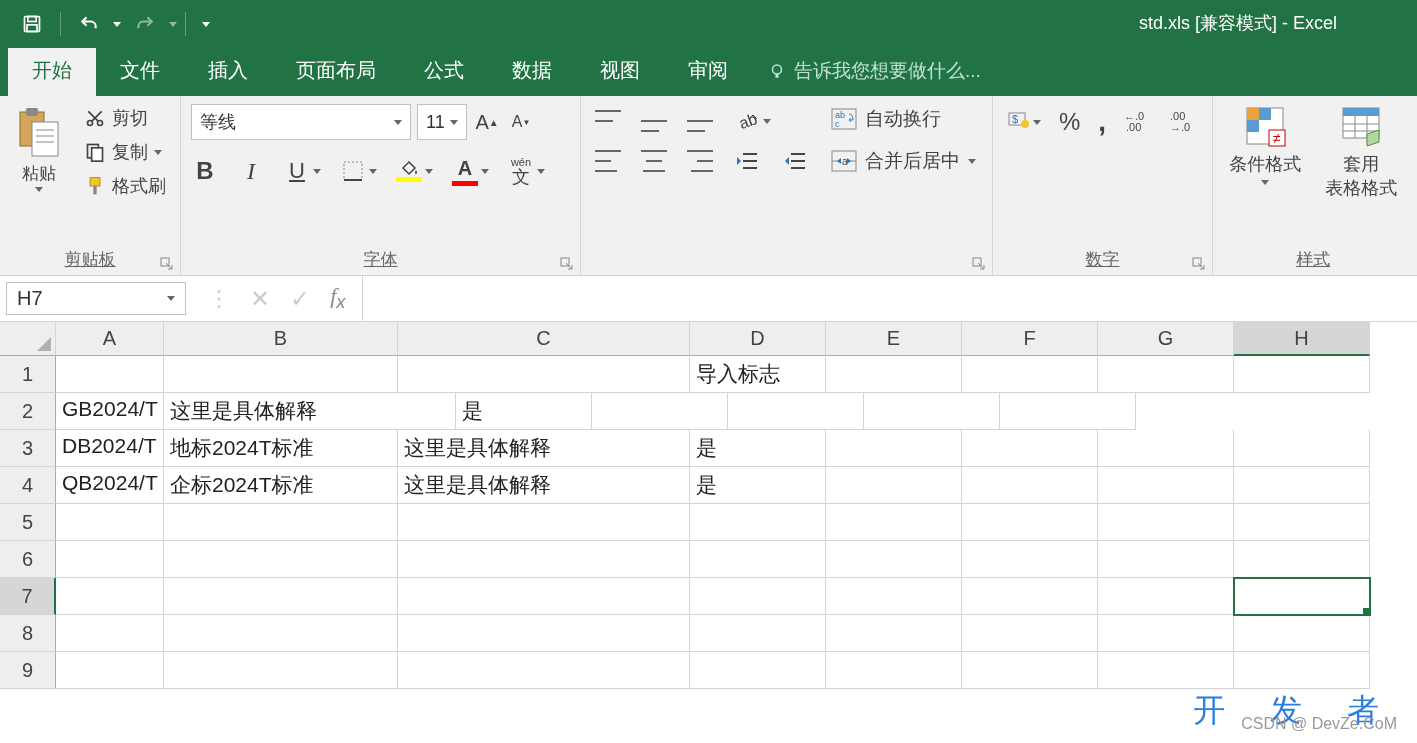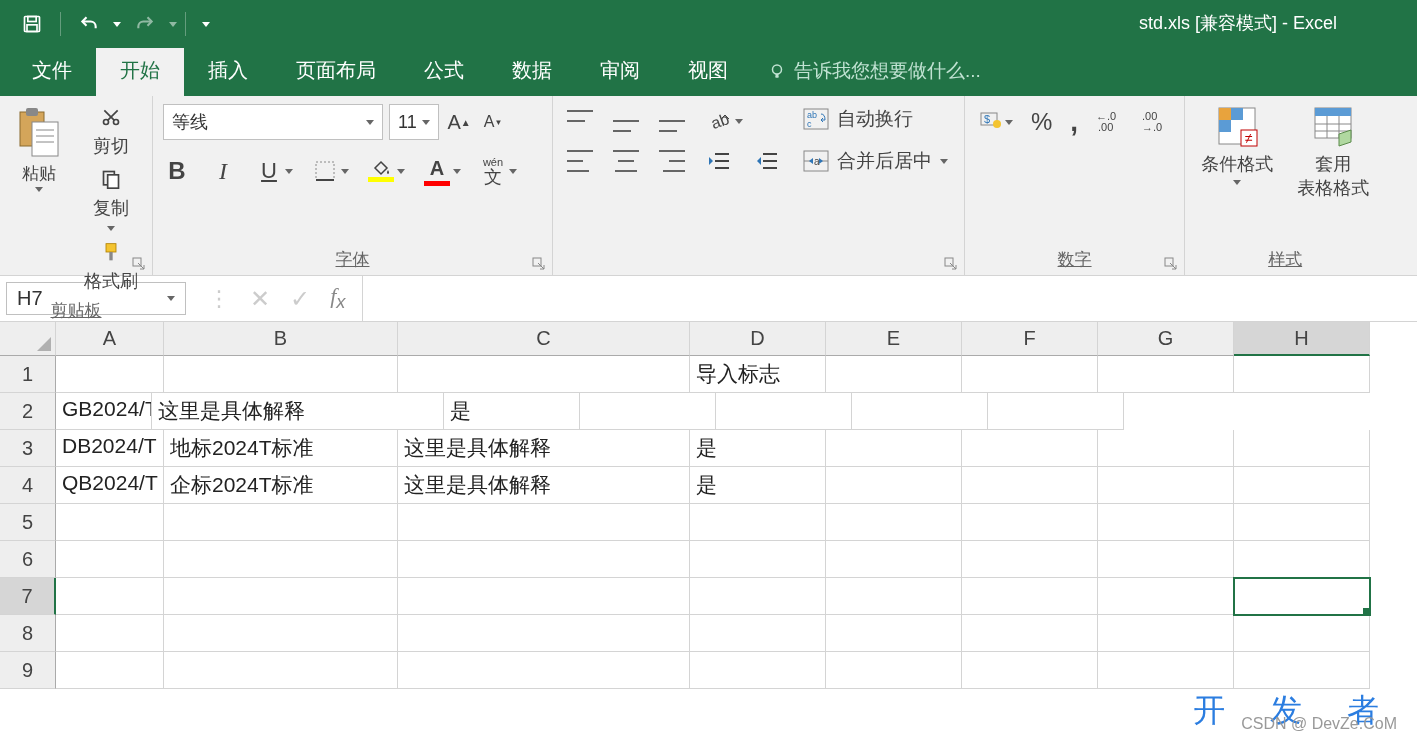--- a/index.html
+++ b/index.html
@@ -25,21 +25,21 @@
 .ribbon { background: #f1f1f1; height: 180px; display: flex; border-bottom: 1px solid #d4d4d4; }
 .group { border-right: 1px solid #d4d4d4; display: flex; flex-direction: column; padding: 4px 6px 2px; position: relative; }
 .group-body { flex: 1; display: flex; align-items: flex-start; gap: 4px; }
 .group-label { text-align: center; font-size: 17px; color: #666; padding: 4px 0 2px; position: relative; text-decoration: underline; }
 .group-launcher { position: absolute; right: 6px; bottom: 4px; width: 14px; height: 14px; }
 
 
 .big-btn { display: flex; flex-direction: column; align-items: center; justify-content: center; padding: 4px 8px; font-size: 17px; color: #444; gap: 2px; }
 .big-icon { width: 50px; height: 56px; display: flex; align-items: center; justify-content: center; }
 .vstack { display: flex; flex-direction: column; gap: 6px; padding: 4px 4px 0; }
-.small-btn { display: flex; align-items: center; gap: 6px; font-size: 18px; color: #444; white-space: nowrap; padding: 2px 4px; flex-direction: column; }
+.small-btn { display: flex; align-items: center; gap: 6px; font-size: 18px; color: #444; white-space: nowrap; padding: 2px 4px; }
 .small-icon { width: 22px; height: 22px; display: flex; align-items: center; justify-content: center; }
 
 
 .font-row1 { display: flex; align-items: center; gap: 6px; padding: 4px; }
 .font-select { border: 1px solid #c0c0c0; background: #fff; height: 36px; display: flex; align-items: center; padding: 0 8px; font-size: 18px; color: #333; }
 .font-name { width: 220px; justify-content: space-between; }
 .font-size { width: 50px; justify-content: space-between; }
 .font-row2 { display: flex; align-items: center; gap: 18px; padding: 8px 4px 0; }
 .fbtn { width: 28px; height: 30px; display: flex; align-items: center; justify-content: center; font-size: 22px; color: #444; }
 .fbtn.bold { font-weight: bold; font-size: 24px; }
@@ -119,28 +119,28 @@
         </svg>
     </div>
     <span class="caret sm" style="color:#fff;opacity:0.5"></span>
     <div class="qat-sep"></div>
     <span class="caret sm" style="color:#fff;margin-left:8px"></span>
   </div>
   <div class="title-center">std.xls  [兼容模式] - Excel</div>
 </div>
 
 <div class="tabs">
+  <div class="tab active">开始</div>
   <div class="tab">文件</div>
-  <div class="tab active">开始</div>
   <div class="tab">插入</div>
   <div class="tab">页面布局</div>
   <div class="tab">公式</div>
   <div class="tab">数据</div>
+  <div class="tab">视图</div>
   <div class="tab">审阅</div>
-  <div class="tab">视图</div>
   <div class="tell-me">
     <svg class="bulb" viewBox="0 0 24 24" fill="none" stroke="#c0e2d2" stroke-width="2">
         <circle cx="12" cy="10" r="6"></circle>
         <line x1="10" y1="20" x2="14" y2="20"></line>
         <line x1="11" y1="16" x2="11" y2="20"></line>
         <line x1="13" y1="16" x2="13" y2="20"></line>
       </svg>
     <span>告诉我您想要做什么...</span>
   </div>
 </div>
@@ -462,21 +462,21 @@
         <div class="cell" style="width: 234px;"></div>
         <div class="cell" style="width: 292px;"></div>
         <div class="cell" style="width: 136px;">导入标志</div>
         <div class="cell" style="width: 136px;"></div>
         <div class="cell" style="width: 136px;"></div>
         <div class="cell" style="width: 136px;"></div>
         <div class="cell" style="width: 136px;"></div>
       </div>
       <div class="row">
         <div class="rh">2</div>
-        <div class="cell" style="width: 96px;">GB2024/T</div>
+        <div class="cell" style="width: 108px;">GB2024/T</div>
         <div class="cell" style="width: 292px;">这里是具体解释</div>
         <div class="cell" style="width: 136px;">是</div>
         <div class="cell" style="width: 136px;"></div>
         <div class="cell" style="width: 136px;"></div>
         <div class="cell" style="width: 136px;"></div>
         <div class="cell" style="width: 136px;"></div>
       </div>
       <div class="row">
         <div class="rh">3</div>
         <div class="cell" style="width: 108px;">DB2024/T</div>

